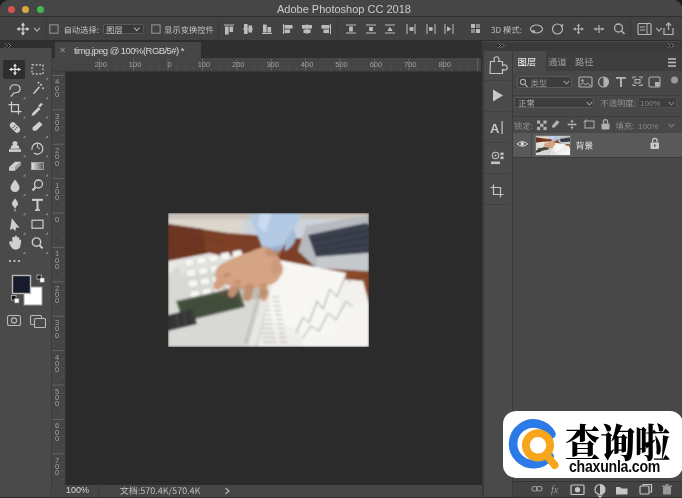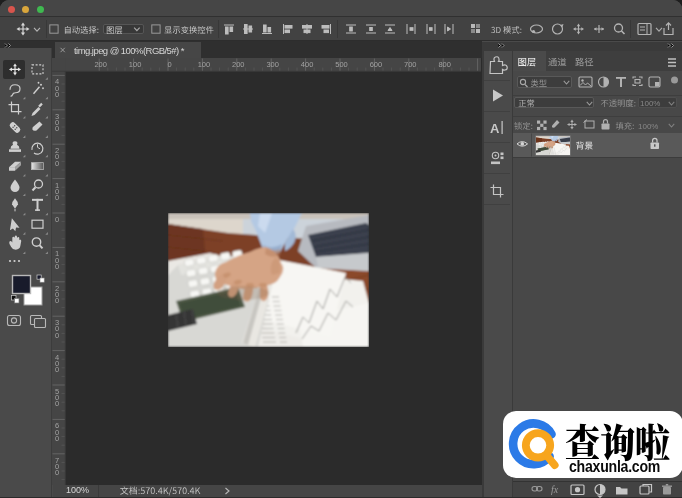--- a/index.html
+++ b/index.html
@@ -4,20 +4,21 @@
 html,body{width:682px;height:498px;overflow:hidden;background:#1e1e1e;font-family:"Liberation Sans",sans-serif}
 #win{position:absolute;left:0;top:0;width:682px;height:498px;border-radius:9px 9px 0 0;overflow:hidden;background:#4a4a4a}
 .abs{position:absolute}
 </style></head><body>
 <div id="win">
 
   <div class="abs" style="left:0;top:0;width:682px;height:17px;background:#464646;border-bottom:1px solid #303030"></div>
   <div class="abs" style="left:7.5px;top:6px;width:7px;height:7px;border-radius:50%;background:#d8554d"></div>
   <div class="abs" style="left:22px;top:6px;width:7px;height:7px;border-radius:50%;background:#d9a63c"></div>
   <div class="abs" style="left:36.5px;top:6px;width:7px;height:7px;border-radius:50%;background:#3fb950"></div>
+  <div class="abs" style="left:277px;top:3.5px;font-size:11px;line-height:1;color:#cbcbcb">Adobe Photoshop CC 2018</div>
 
   <div class="abs" style="left:0;top:17px;width:682px;height:24px;background:#424242;border-bottom:1px solid #2d2d2d"></div>
   <div class="abs" style="left:102.6px;top:24.4px;width:41.3px;height:9.7px;background:#383838;border:1px solid #565656;border-radius:2px"></div>
 
   <div class="abs" style="left:0;top:41px;width:482px;height:17px;background:#2f2f2f"></div>
   <div class="abs" style="left:54.5px;top:42px;width:146px;height:16px;background:#464646"></div>
   <div class="abs" style="left:74px;top:46px;font-size:9.5px;line-height:1;letter-spacing:-0.55px;color:#d6d6d6">timg.jpeg @ 100%(RGB/5#) *</div>
 
   <div class="abs" style="left:0;top:48px;width:52px;height:450px;background:#4a4a4a;border-right:1px solid #3c3c3c"></div>
   <div class="abs" style="left:3px;top:60px;width:22px;height:19px;background:#2e2e2e;border-radius:2px"></div>

